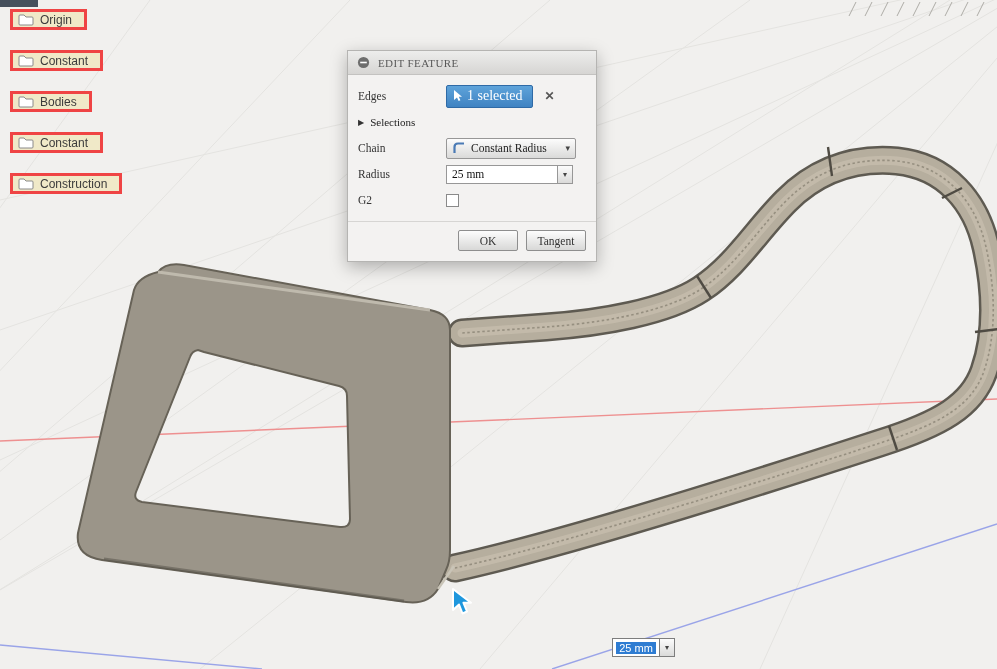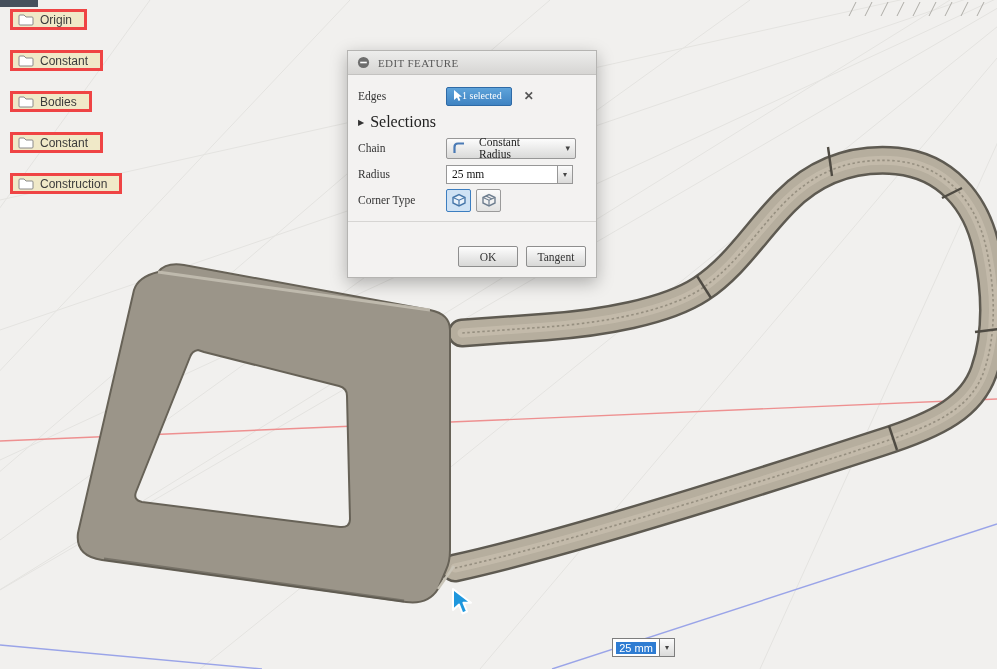--- a/index.html
+++ b/index.html
@@ -18,42 +18,42 @@
 
   
   .dialog { position:absolute; left:347px; top:50px; width:250px; background:#f3f2f1;
             border:1px solid #b5b4b2; box-shadow:0 5px 16px rgba(0,0,0,.28);font-family:Liberation Serif, serif; }
   .dlg-header { height:24px; background:linear-gradient(#ededec,#d6d5d3);
                 border-bottom:1px solid #c3c2c0; display:flex; align-items:center; gap:8px;
                 padding:0 9px; color:#585858; font-size:11px; letter-spacing:.4px; }
   .dlg-body { padding:8px 10px 4px; }
   .row { display:flex; align-items:center; min-height:26px; }
   .row .flabel { width:88px; font-size:11.5px; color:#333; flex:0 0 88px; }
-  .chip { display:flex; align-items:center; 
-          background:linear-gradient(#5ea3da,#3f83c2); color:#fff; font-size:10px;
+  .chip { display:flex; align-items:center; gap:5px;
+          background:linear-gradient(#5ea3da,#3f83c2); color:#fff; font-size:14px;
           padding:2px 9px 3px 6px; border:1px solid #2e6aa6; border-radius:2px; }
   .close-x { margin-left:12px; color:#555; font-size:12px; font-weight:bold; cursor:default; }
   .sel-row { gap:6px; }
   .expander { font-size:8px; color:#333; }
-  .sel-label { font-size:16px; color:#222; }
-  .select { display:flex; align-items:center; gap:13px; width:130px; height:21px;
+  .sel-label { font-size:11px; color:#222; }
+  .select { display:flex; align-items:center; gap:5px; width:130px; height:21px;
             border:1px solid #979797; border-radius:2px; padding:0 5px;
             background:linear-gradient(#fcfcfc,#dadad9); font-size:11.5px; color:#222; }
   .select .arrow { margin-left:auto; font-size:9px; color:#444; }
   .tinput { width:112px; height:19px; border:1px solid #979797; background:#fff;
             display:flex; align-items:center; padding:0 5px; font-size:11.5px; color:#111; }
   .spin { width:15px; height:19px; border:1px solid #979797; border-left:none;
           background:linear-gradient(#fcfcfc,#dadad9); display:flex; align-items:center;
           justify-content:center; font-size:8px; color:#444; }
   .cb { width:13px; height:13px; border:1px solid #8a8a8a; background:#fff;
         display:flex; align-items:center; justify-content:center; }
   .cbtn { width:25px; height:23px; border:1px solid #9a9a9a; border-radius:2px; margin-right:5px;
           background:linear-gradient(#fbfbfb,#e3e3e2); display:flex; align-items:center; justify-content:center; }
   .cbtn.sel { border-color:#3c7ec0; background:#cfe2f4; }
-  .dlg-footer { display:flex; justify-content:flex-end; gap:8px; padding:24px 10px 10px;
+  .dlg-footer { display:flex; justify-content:flex-end; gap:8px; padding:8px 10px 10px;
                 border-top:1px solid #d6d5d3; margin-top:4px; }
   .btn { min-width:60px; height:21px; border:1px solid #8e8e8e; border-radius:2px;
          background:linear-gradient(#fdfdfd,#d8d8d7); font-size:11.5px; color:#333;
          display:flex; align-items:center; justify-content:center; }
 
   
   .dim { position:absolute; left:612px; top:638px; display:flex; align-items:center; }
   .dim .field { width:48px; height:19px; background:#fff; border:1px solid #7d7d7d;
                 display:flex; align-items:center; justify-content:center; }
   .dim .field span { background:#2e7cd2; color:#fff; font-size:11px; padding:0 3px; }
@@ -222,37 +222,25 @@
 
       <div class="row">
         <span class="flabel">Radius</span>
         <span class="tinput">
           <span>25 mm</span>
         </span>
         <span class="spin">▾</span>
       </div>
 
 
-
-      <div class="row">
-        <span class="flabel">Corner Type</span>
-        <span class="cbtn sel">
-          <svg width="16" height="16" viewBox="0 0 16 16">
-              <path d="M2 5.5 L8 2.5 L14 5.5 L14 11 L8 14 L2 11 Z" fill="#eaf2fb" stroke="#39700" stroke-width="0"></path>
-              <path d="M2 5.5 L8 2.5 L14 5.5 L14 11 L8 14 L2 11 Z" fill="none" stroke="#4878aa" stroke-width="1.4"></path>
-              <path d="M2 5.5 L8 8.2 L14 5.5 M8 8.2 L8 14" fill="none" stroke="#4878aa" stroke-width="1.2"></path>
-            </svg>
-        </span>
-        <span class="cbtn">
-          <svg width="16" height="16" viewBox="0 0 16 16">
-              <path d="M2 5.5 L8 2.5 L14 5.5 L14 11 L8 14 L2 11 Z" fill="#f2f2f2" stroke="#6f7f90" stroke-width="1.4"></path>
-              <path d="M2 5.5 L8 8.2 L14 5.5 M8 8.2 L8 14 M5 4 L11 7" fill="none" stroke="#6f7f90" stroke-width="1.2"></path>
-            </svg>
-        </span>
-      </div>
+      <div class="row">
+        <span class="flabel">G2</span>
+        <span class="cb"></span>
+      </div>
+
     </div>
 
     <div class="dlg-footer">
       <span class="btn">OK</span>
       <span class="btn">Tangent</span>
     </div>
   </div>
 
   <div class="dim">
     <span class="field">

